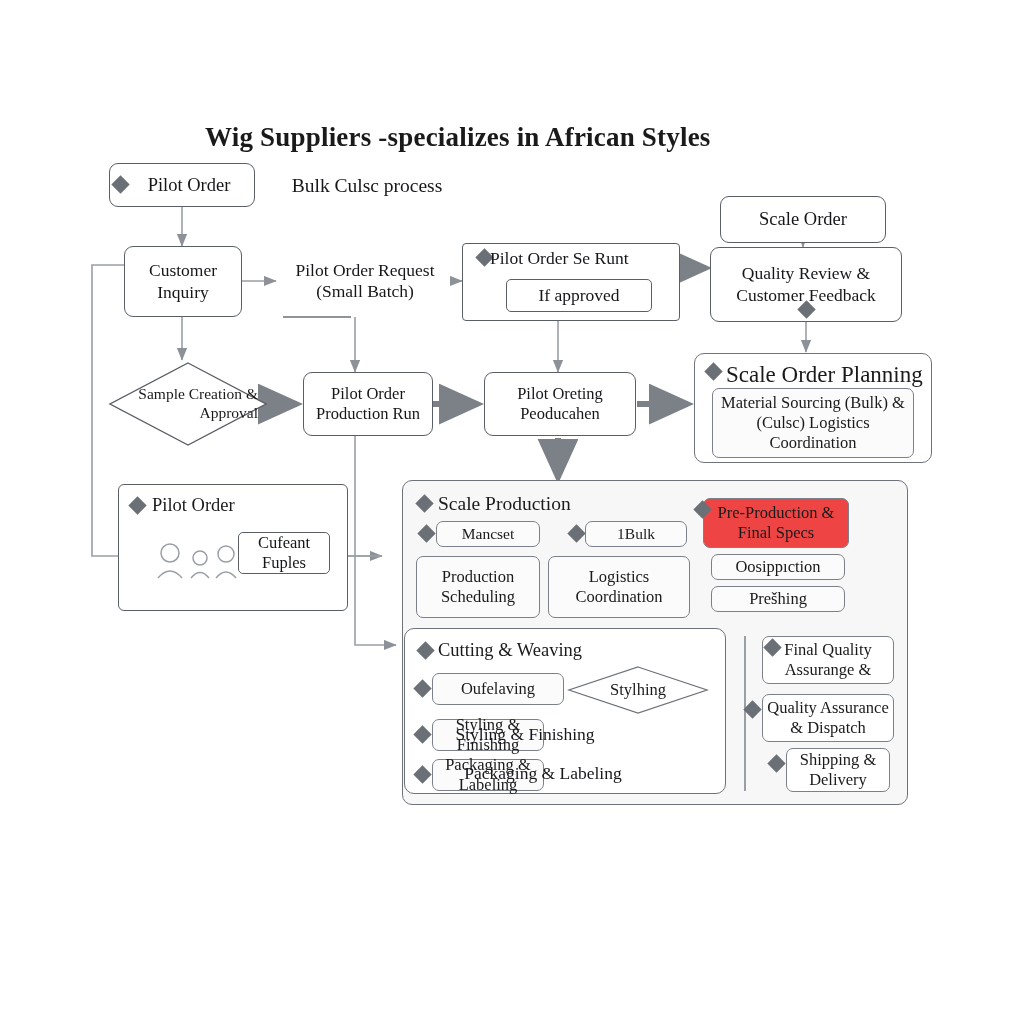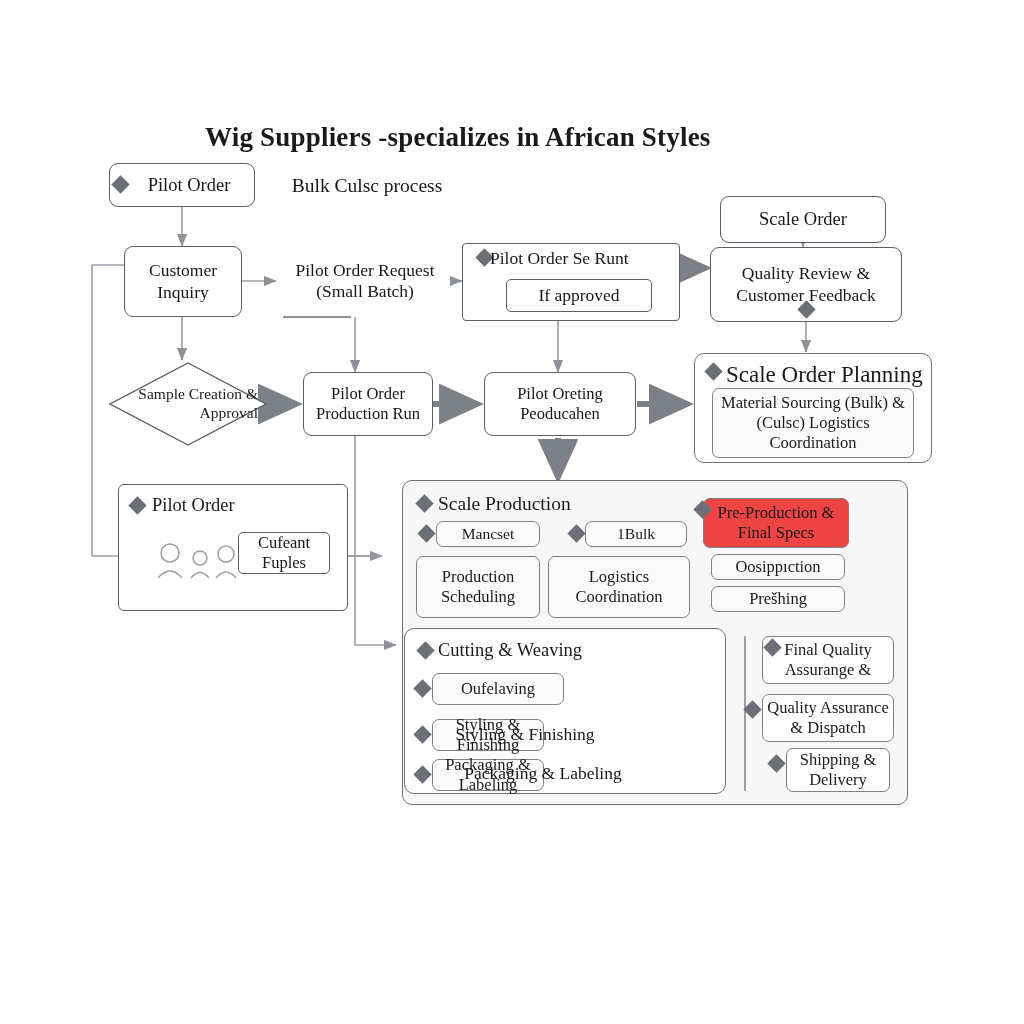--- a/index.html
+++ b/index.html
@@ -274,20 +274,26 @@
 
   <div class="group" style="left:404px; top:628px; width:322px; height:166px; background:#ffffff;"></div>
   <div class="diamond-marker" style="left:419px; top:644px;"></div>
   <div class="grouplabel f18" style="left:438px; top:640px;">Cutting &amp; Weaving</div>
 
   <div class="subbox f16" style="left:432px; top:673px; width:132px; height:32px;">
     <span>Oufelaving</span>
   </div>
   <div class="diamond-marker" style="left:416px; top:682px;"></div>
 
+  <div class="diamond f16" style="left:567px; top:665px; width:142px; height:50px;">
+    <svg class="dshape" viewBox="0 0 142 50">
+      <polygon points="71,2 140,25 71,48 2,25" fill="#ffffff" stroke="#6f747b" stroke-width="1.3"></polygon>
+    </svg>
+    <span class="dtext">Stylhing</span>
+  </div>
 
   <div class="subbox f16" style="left:432px; top:719px; width:112px; height:32px;">
     <span>Styling &amp; Finishing</span>
   </div>
   <div class="diamond-marker" style="left:416px; top:728px;"></div>
   <div class="plain f17" style="left:440px; top:720px; width:170px; height:30px;">Styling &amp; Finishing</div>
 
   <div class="subbox f16" style="left:432px; top:759px; width:112px; height:32px;">
     <span>Packaging &amp; Labeling</span>
   </div>

